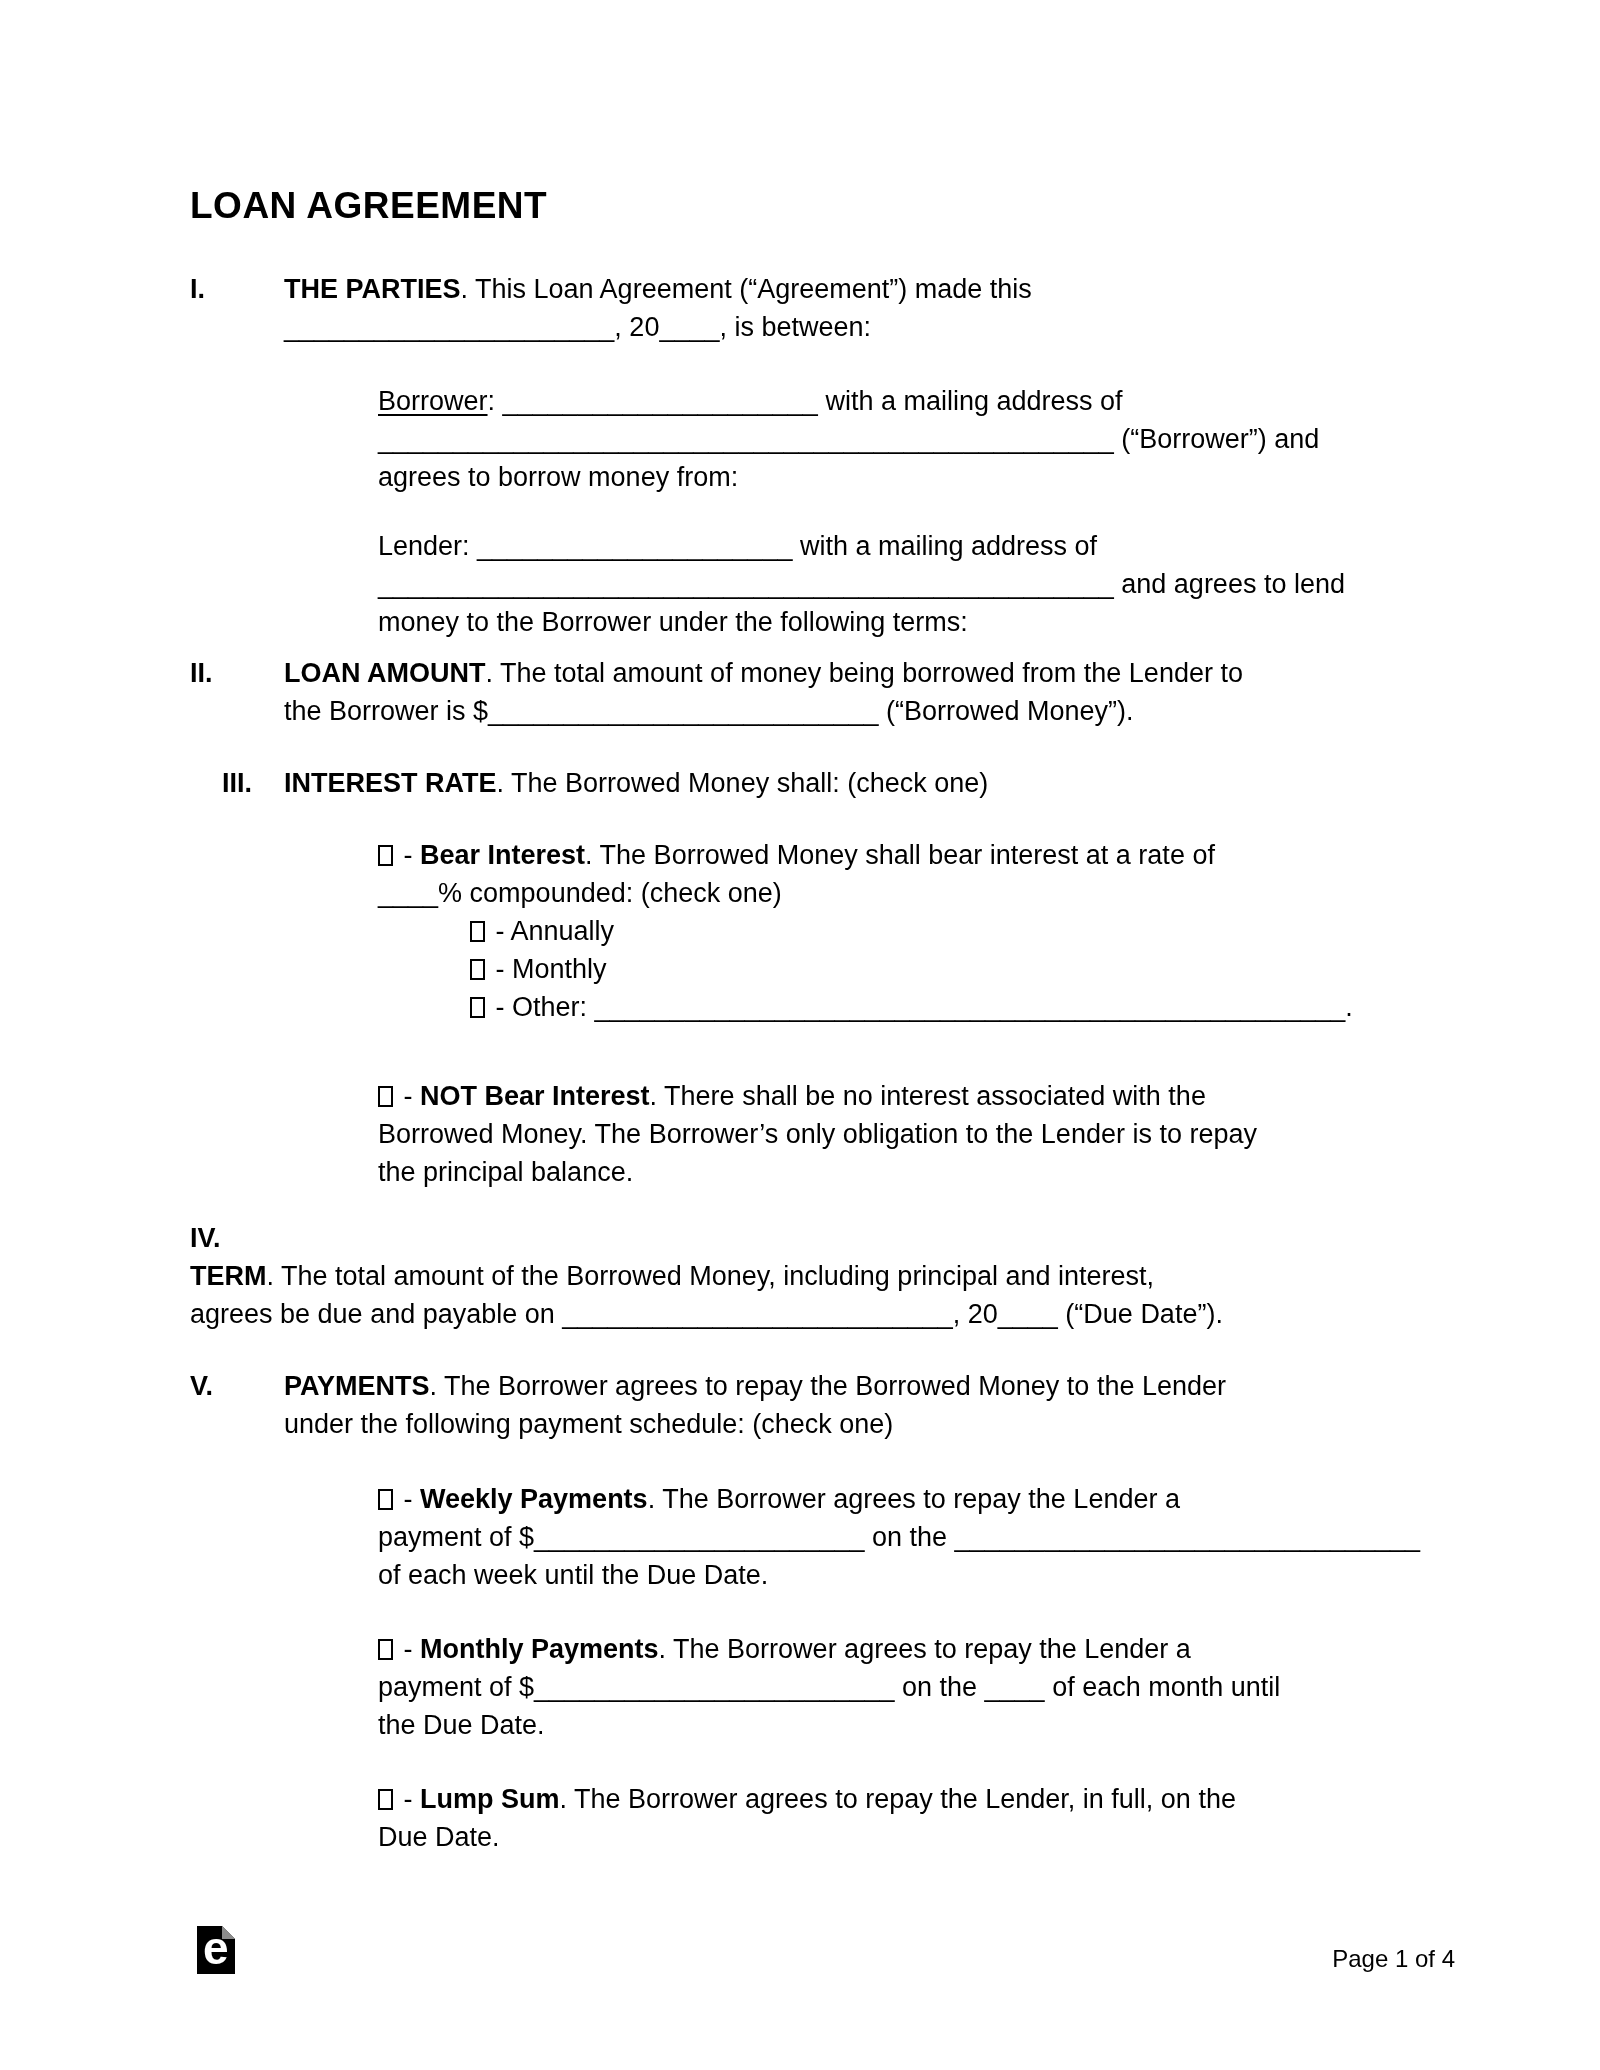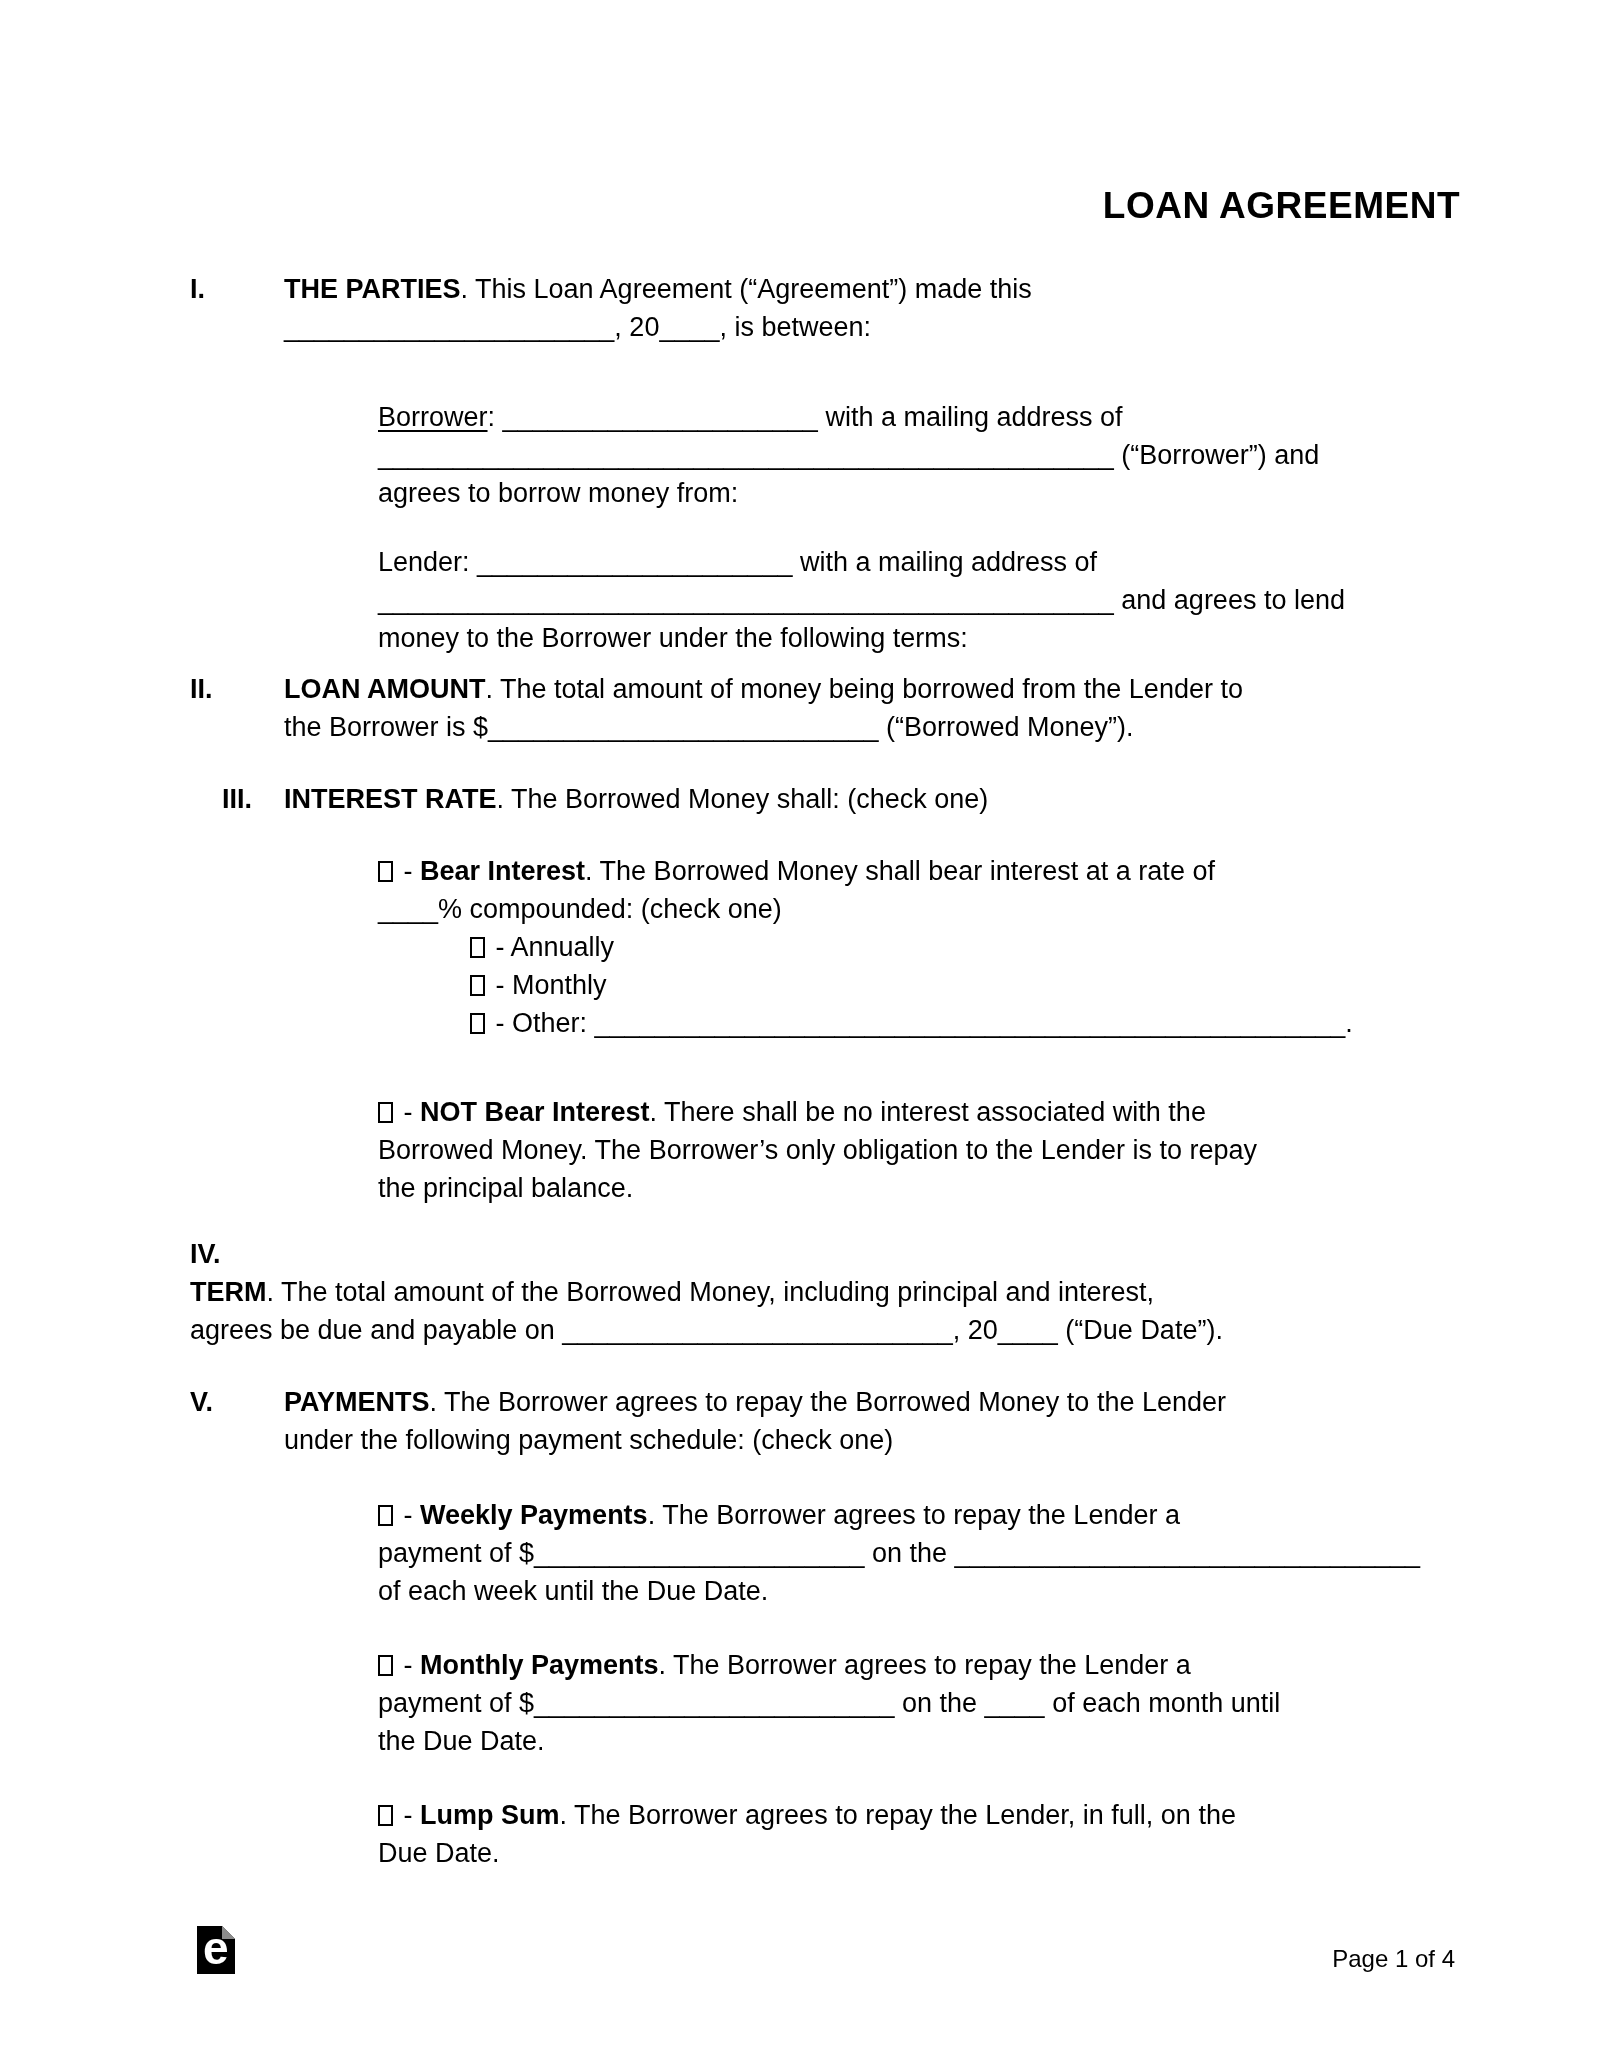--- a/index.html
+++ b/index.html
@@ -8,21 +8,21 @@
     width:1600px;height:2070px;
     background:#ffffff;
     font-family:"Liberation Sans",sans-serif;
     font-size:27px;line-height:38px;color:#000;
     overflow:hidden;
   }
   .content{padding:0 140px 0 190px;}
   .title{
     margin:184px 0 0 0;
     font-size:37px;line-height:44px;font-weight:bold;
-    text-align:right;letter-spacing:.5px;
+    text-align:left;letter-spacing:.5px;
   }
   .block{margin-top:36px;}
   .sec{display:flex;}
   .numeral{flex:none;width:94px;font-weight:bold;}
   .ind1{margin-left:188px;}
   .ind2{margin-left:280px;}
   .line{white-space:nowrap;}
   .b{font-weight:bold;}
   .u{text-decoration:underline;text-underline-offset:4px;text-decoration-thickness:2px;}
   .cb{
@@ -40,21 +40,21 @@
   <div class="content">
     <h1 class="title">LOAN AGREEMENT</h1>
     <main id="doc-body">
         <div class="block sec" style="margin-top: 42px;">
           <span class="numeral">I.</span>
           <div class="sec-lines">
             <div class="line"><span class="b">THE PARTIES</span><span>. This Loan Agreement (“Agreement”) made this</span></div>
             <div class="line"><span class="blank">______________________</span><span>, 20</span><span class="blank">____</span><span>, is between:</span></div>
           </div>
         </div>
-        <div class="block ind1" style="margin-top: 52px;">
+        <div class="block ind1" style="margin-top: 36px;">
           <div class="line"><span class="u">Borrower</span><span>: </span><span class="blank">_____________________</span><span> with a mailing address of</span></div>
           <div class="line"><span class="blank">_________________________________________________</span><span> (“Borrower”) and</span></div>
           <div class="line"><span>agrees to borrow money from:</span></div>
         </div>
         <div class="block ind1" style="margin-top: 31px;">
           <div class="line"><span>Lender: </span><span class="blank">_____________________</span><span> with a mailing address of</span></div>
           <div class="line"><span class="blank">_________________________________________________</span><span> and agrees to lend</span></div>
           <div class="line"><span>money to the Borrower under the following terms:</span></div>
         </div>
         <div class="block sec" style="margin-top: 13px;">

